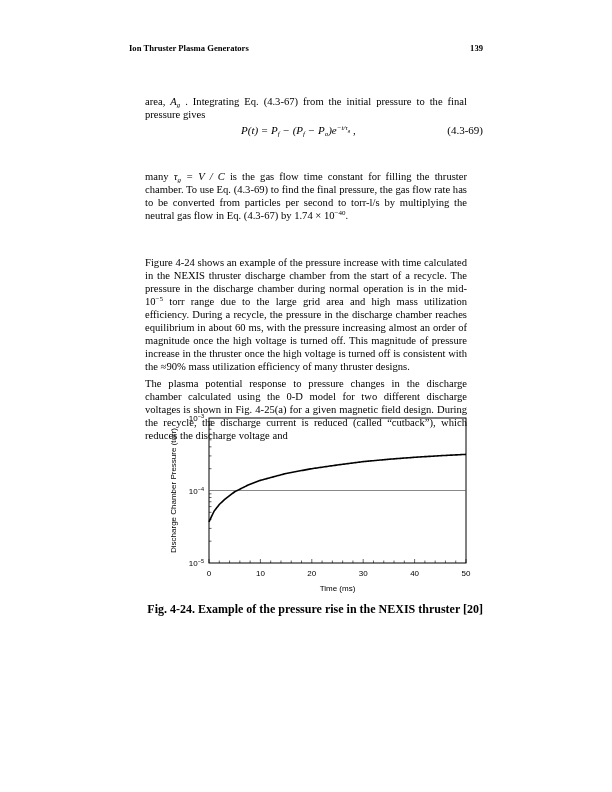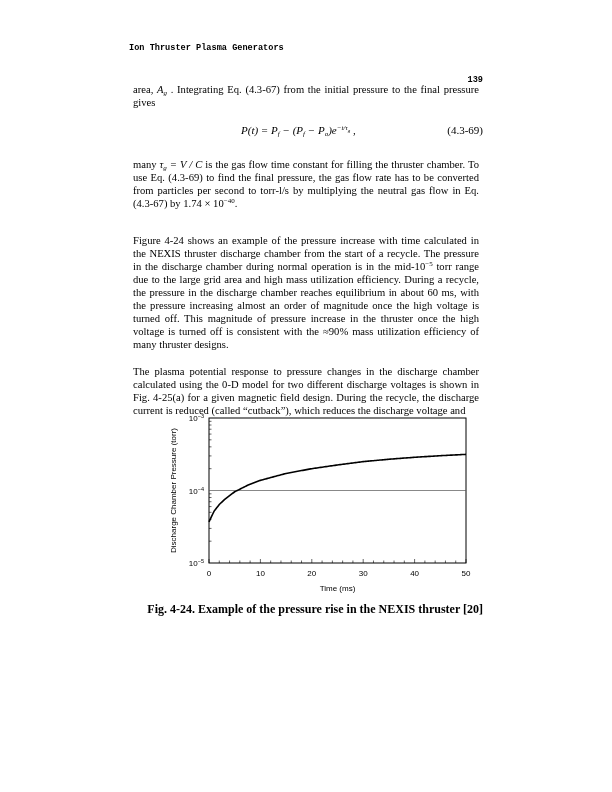--- a/index.html
+++ b/index.html
@@ -1,30 +1,30 @@
 <!DOCTYPE html>
 <html><head>
 <meta charset="utf-8">
 <style>
   html, body { margin: 0; padding: 0; background: #ffffff; }
   body { width: 612px; height: 792px; position: relative; overflow: hidden; color: #000; }
   .running-head { position: absolute; top: 43px; left: 129px; width: 354px; height: 14px;
-    font-family: Liberation Mono, monospace; font-weight: bold; font-size: 8.6px; }
+    font-family: Liberation Serif, serif; font-weight: bold; font-size: 8.6px; }
   .running-head .title { position: absolute; left: 0; top: 0; }
-  .running-head .page { position: absolute; right: 0; top: 0; margin-top: 32px; }
+  .running-head .page { position: absolute; right: 0; top: 0; }
   .body-text { font-family: "Liberation Serif", serif; font-size: 10.6px; line-height: 13px;
     text-align: justify; position: absolute; left: 129px; width: 354px; }
-  .body-text p { margin: 4px; }
+  .body-text p { margin: 16px; }
   .p1 { top: 79px; }
   .eq { position: absolute; top: 124px; left: 129px; width: 354px; height: 16px;
     font-family: "Liberation Serif", serif; font-size: 11px; }
   .eq .formula { position: absolute; left: 112px; top: 0; font-style: italic; }
   .eq .number { position: absolute; right: 0; top: 0; text-align: center; }
   .p2 { top: 154px; }
-  .p3 { top: 230px; }
+  .p3 { top: 240px; }
   .p4 { top: 361px; }
   sup { font-size: 7px; vertical-align: 4px; line-height: 0; }
   sub { font-size: 7px; vertical-align: -2px; line-height: 0; }
   i { font-style: italic; }
   .chart { position: absolute; left: 160px; top: 410px; width: 330px; height: 190px; }
   .chart svg { position: absolute; left: 0; top: 0; }
   .axis-text { font-family: "Liberation Sans", sans-serif; font-size: 8px; fill: #000; }
   .caption { position: absolute; top: 604px; left: 129px; width: 354px; text-align: right;
     font-family: Liberation Serif, serif; font-weight: bold; font-size: 12px; line-height: 10px; }
 </style>

